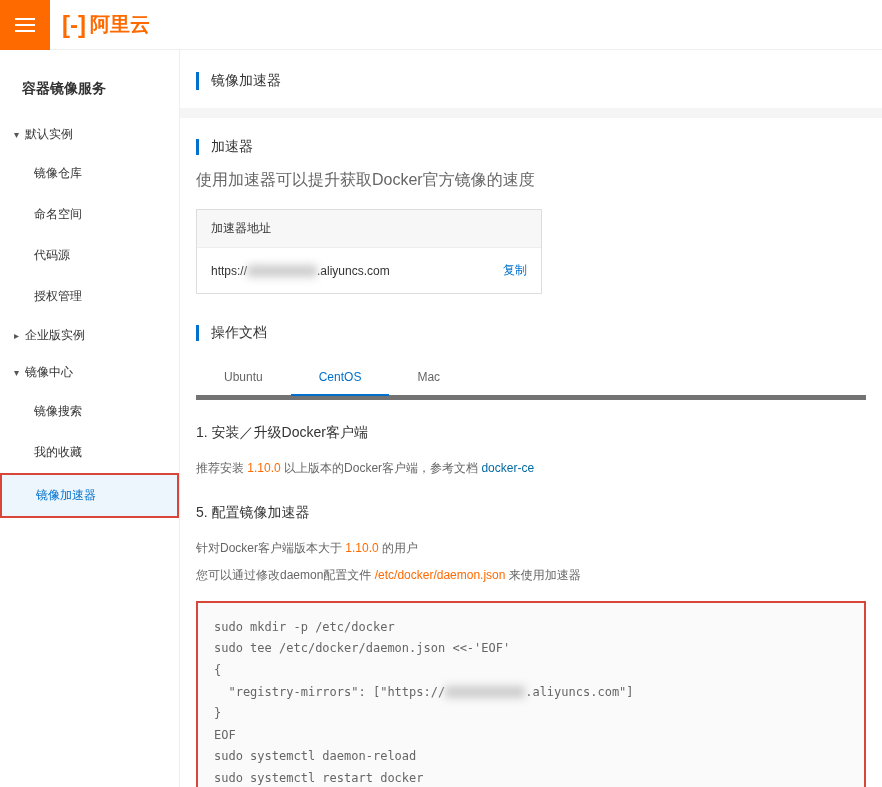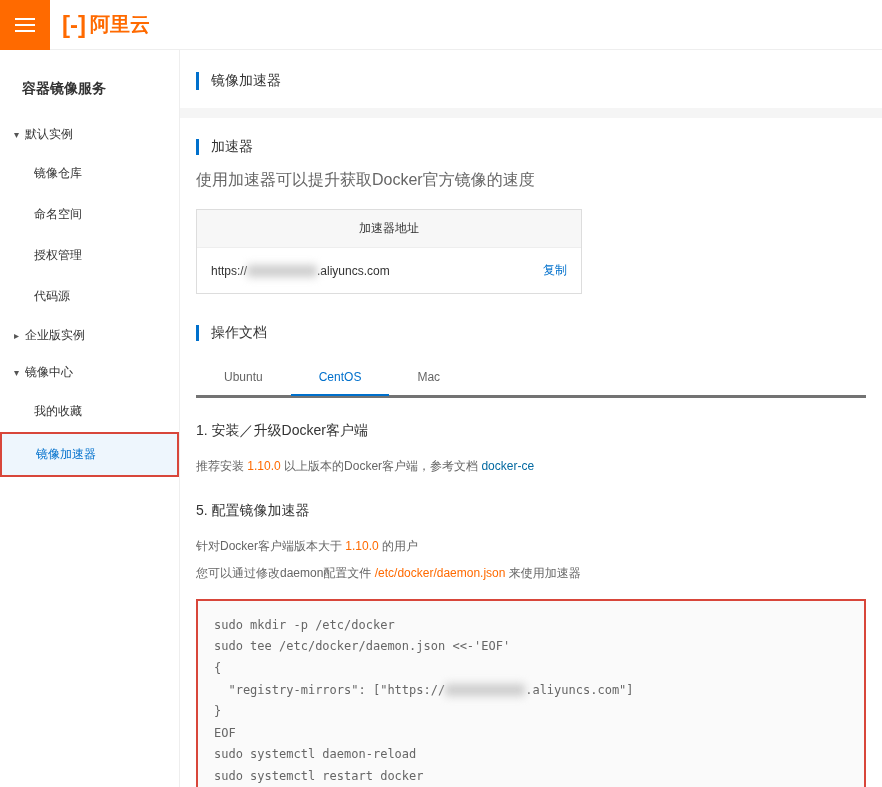--- a/index.html
+++ b/index.html
@@ -20,27 +20,27 @@
 .sidebar-item.active { color: #0070cc; background: #eef6fd; border: 2px solid #d8463a; }
 .main { flex: 1; padding: 0 0 40px 0; position: relative; }
 .section-top { padding: 22px 0 18px 16px; display: flex; align-items: center; }
 .bluebar { width: 3px; height: 18px; background: #0070cc; margin-right: 12px; }
 .section-title { font-size: 14px; color: #333; }
 .divider { height: 10px; background: #f5f5f5; }
 .content { padding: 20px 16px 0 16px; }
 .subhead { display: flex; align-items: center; margin-bottom: 14px; }
 .subhead .bluebar { height: 16px; }
 .desc { color: #666; font-size: 16px; margin-bottom: 18px; }
-.url-box { border: 1px solid #ddd; width: 386px; text-align: center; }
+.url-box { border: 1px solid #ddd; width: 346px; }
 .url-box-head { background: #f7f7f7; padding: 10px 14px; font-size: 12px; border-bottom: 1px solid #eee; }
 .url-box-body { padding: 14px 14px; display: flex; justify-content: space-between; align-items: center; }
 .url-text { color: #333; position: relative; }
 .url-text .blur { filter: blur(4px); display: inline-block; background: #ccc; color: transparent; border-radius: 2px; width: 70px; height: 12px; vertical-align: middle; }
 .copy-link { color: #0070cc; cursor: pointer; }
-.tabs { display: flex; border-bottom: 3px solid #737373; margin-top: 18px; }
+.tabs { display: flex; border-bottom: 5px solid #737373; margin-top: 18px; }
 .tab { padding: 10px 28px; font-size: 12px; color: #666; cursor: pointer; }
 .tab.active { color: #0070cc; border-bottom: 2px solid #0070cc; margin-bottom: -1px; }
 .step { font-size: 14px; color: #333; margin: 24px 0 16px; }
 .para { color: #666; font-size: 12px; margin-bottom: 6px; line-height: 1.8; }
 .orange { color: #ff6a00; }
 .link { color: #0369a1; cursor: pointer; }
 .codeblock { border: 2px solid #d8463a; background: #fafafa; padding: 14px 16px; font-family: Consolas, monospace; font-size: 12px; color: #666; line-height: 1.8; margin-top: 14px; white-space: pre; }
 .codeblock .blur { filter: blur(4px); background: #ccc; color: transparent; display: inline-block; width: 80px; height: 12px; vertical-align: middle; border-radius: 2px; }
 </style>
 </head>
@@ -62,30 +62,31 @@
 
 <div class="container">
   <div class="sidebar">
     <div class="sidebar-title">容器镜像服务</div>
 
     <div class="sidebar-group">
         <span>默认实例</span>
       </div>
     <div class="sidebar-item">镜像仓库</div>
     <div class="sidebar-item">命名空间</div>
+    <div class="sidebar-item">代码源</div>
     <div class="sidebar-item">授权管理</div>
-    <div class="sidebar-item">代码源</div>
 
     <div class="sidebar-group collapsed">
         <span>企业版实例</span>
       </div>
 
     <div class="sidebar-group">
         <span>镜像中心</span>
       </div>
+    <div class="sidebar-item">镜像搜索</div>
     <div class="sidebar-item">我的收藏</div>
     <div class="sidebar-item active">镜像加速器</div>
   </div>
 
   <div class="main">
     <div class="section-top">
       <div class="bluebar"></div>
       <div class="section-title">镜像加速器</div>
     </div>
     <div class="divider"></div>

